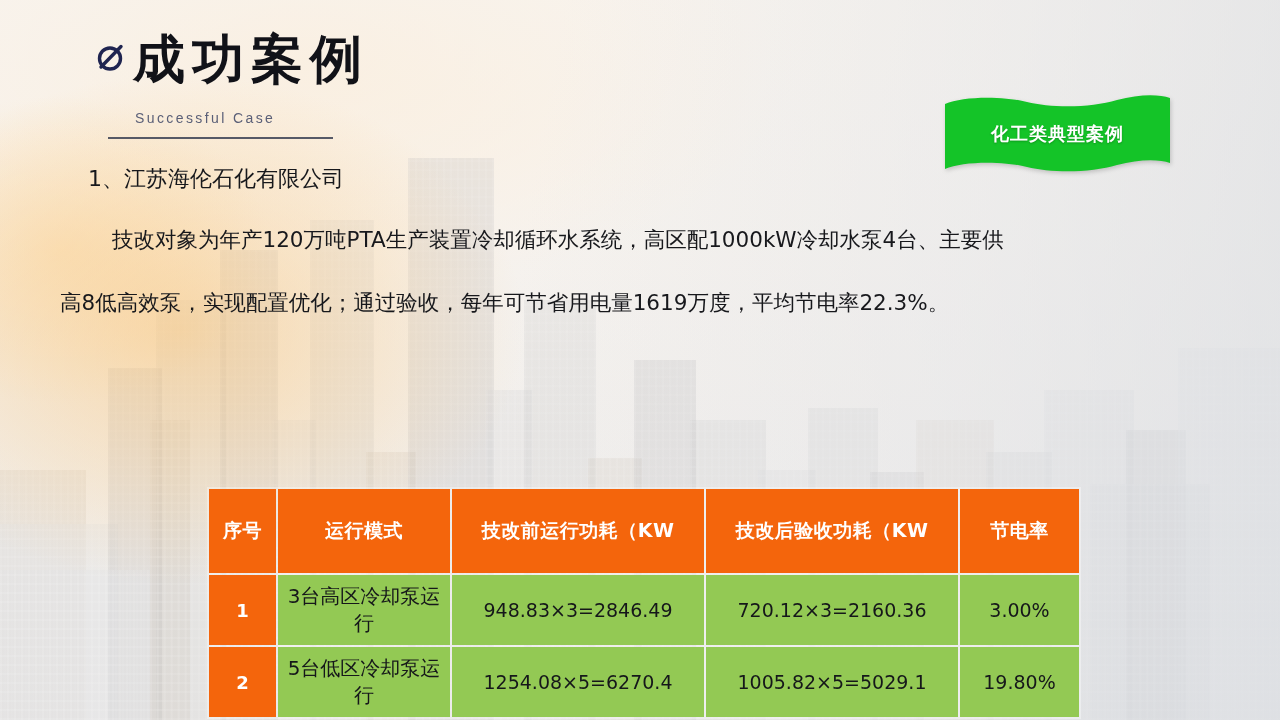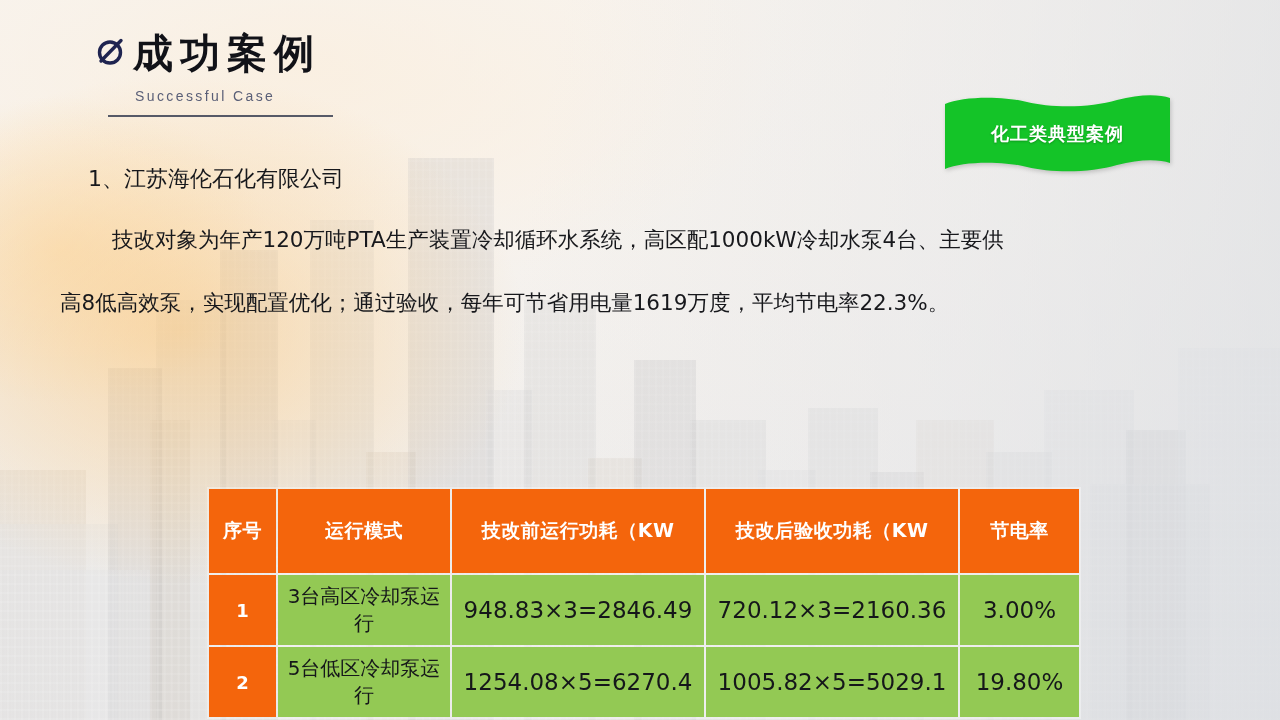--- a/index.html
+++ b/index.html
@@ -47,25 +47,25 @@
   .bg-haze{
     background:linear-gradient(180deg, rgba(248,244,239,.80) 0%, rgba(248,245,241,.62) 22%, rgba(246,244,242,.55) 55%, rgba(243,242,241,.58) 100%);
   }
 
   
   .header{position:absolute;left:95px;top:33px;}
   .title-row{display:flex;align-items:center;gap:6px;}
   .slash-icon{display:block;}
   .title-cn{
     font-family:"DejaVu Sans","Liberation Sans",sans-serif;
-    font-size:40px;font-weight:700;color:#111218;letter-spacing:7px;
+    font-size:52px;font-weight:700;color:#111218;letter-spacing:7px;
     line-height:1;margin:0;white-space:nowrap;
   }
   .title-en{
-    margin-top:15px;margin-left:40px;
+    margin-top:25px;margin-left:40px;
     font-size:14px;color:#5a5f77;letter-spacing:2.4px;white-space:nowrap;
     font-family:"Liberation Sans",sans-serif;
   }
   .title-rule{
     margin-top:11px;margin-left:13px;width:225px;height:2px;background:#3a3f52;opacity:.85;
   }
 
   
   .flag{position:absolute;left:941px;top:94px;width:233px;height:79px;}
   .flag svg{display:block;filter:drop-shadow(1px 2px 2px rgba(0,0,0,.18));}
@@ -104,21 +104,21 @@
     font-family:"DejaVu Sans","Liberation Sans",sans-serif;
   }
   table.data thead th{
     background:#f4650c;color:#ffffff;font-size:19px;font-weight:700;height:68px;
     white-space:nowrap;letter-spacing:.5px;
   }
   table.data td.idx{
     background:#f4650c;color:#ffffff;font-size:18px;font-weight:700;
   }
   table.data td.cell{
-    background:#93c954;color:#15171a;font-size:23px;
+    background:#93c954;color:#15171a;font-size:19px;
   }
   table.data td.mode{font-size:20px;}
   .col-idx{width:67px;}
   .col-mode{width:172px;}
   .col-before{width:252px;}
   .col-after{width:252px;}
   .col-rate{width:119px;}
 </style>
 </head>
 <body>

